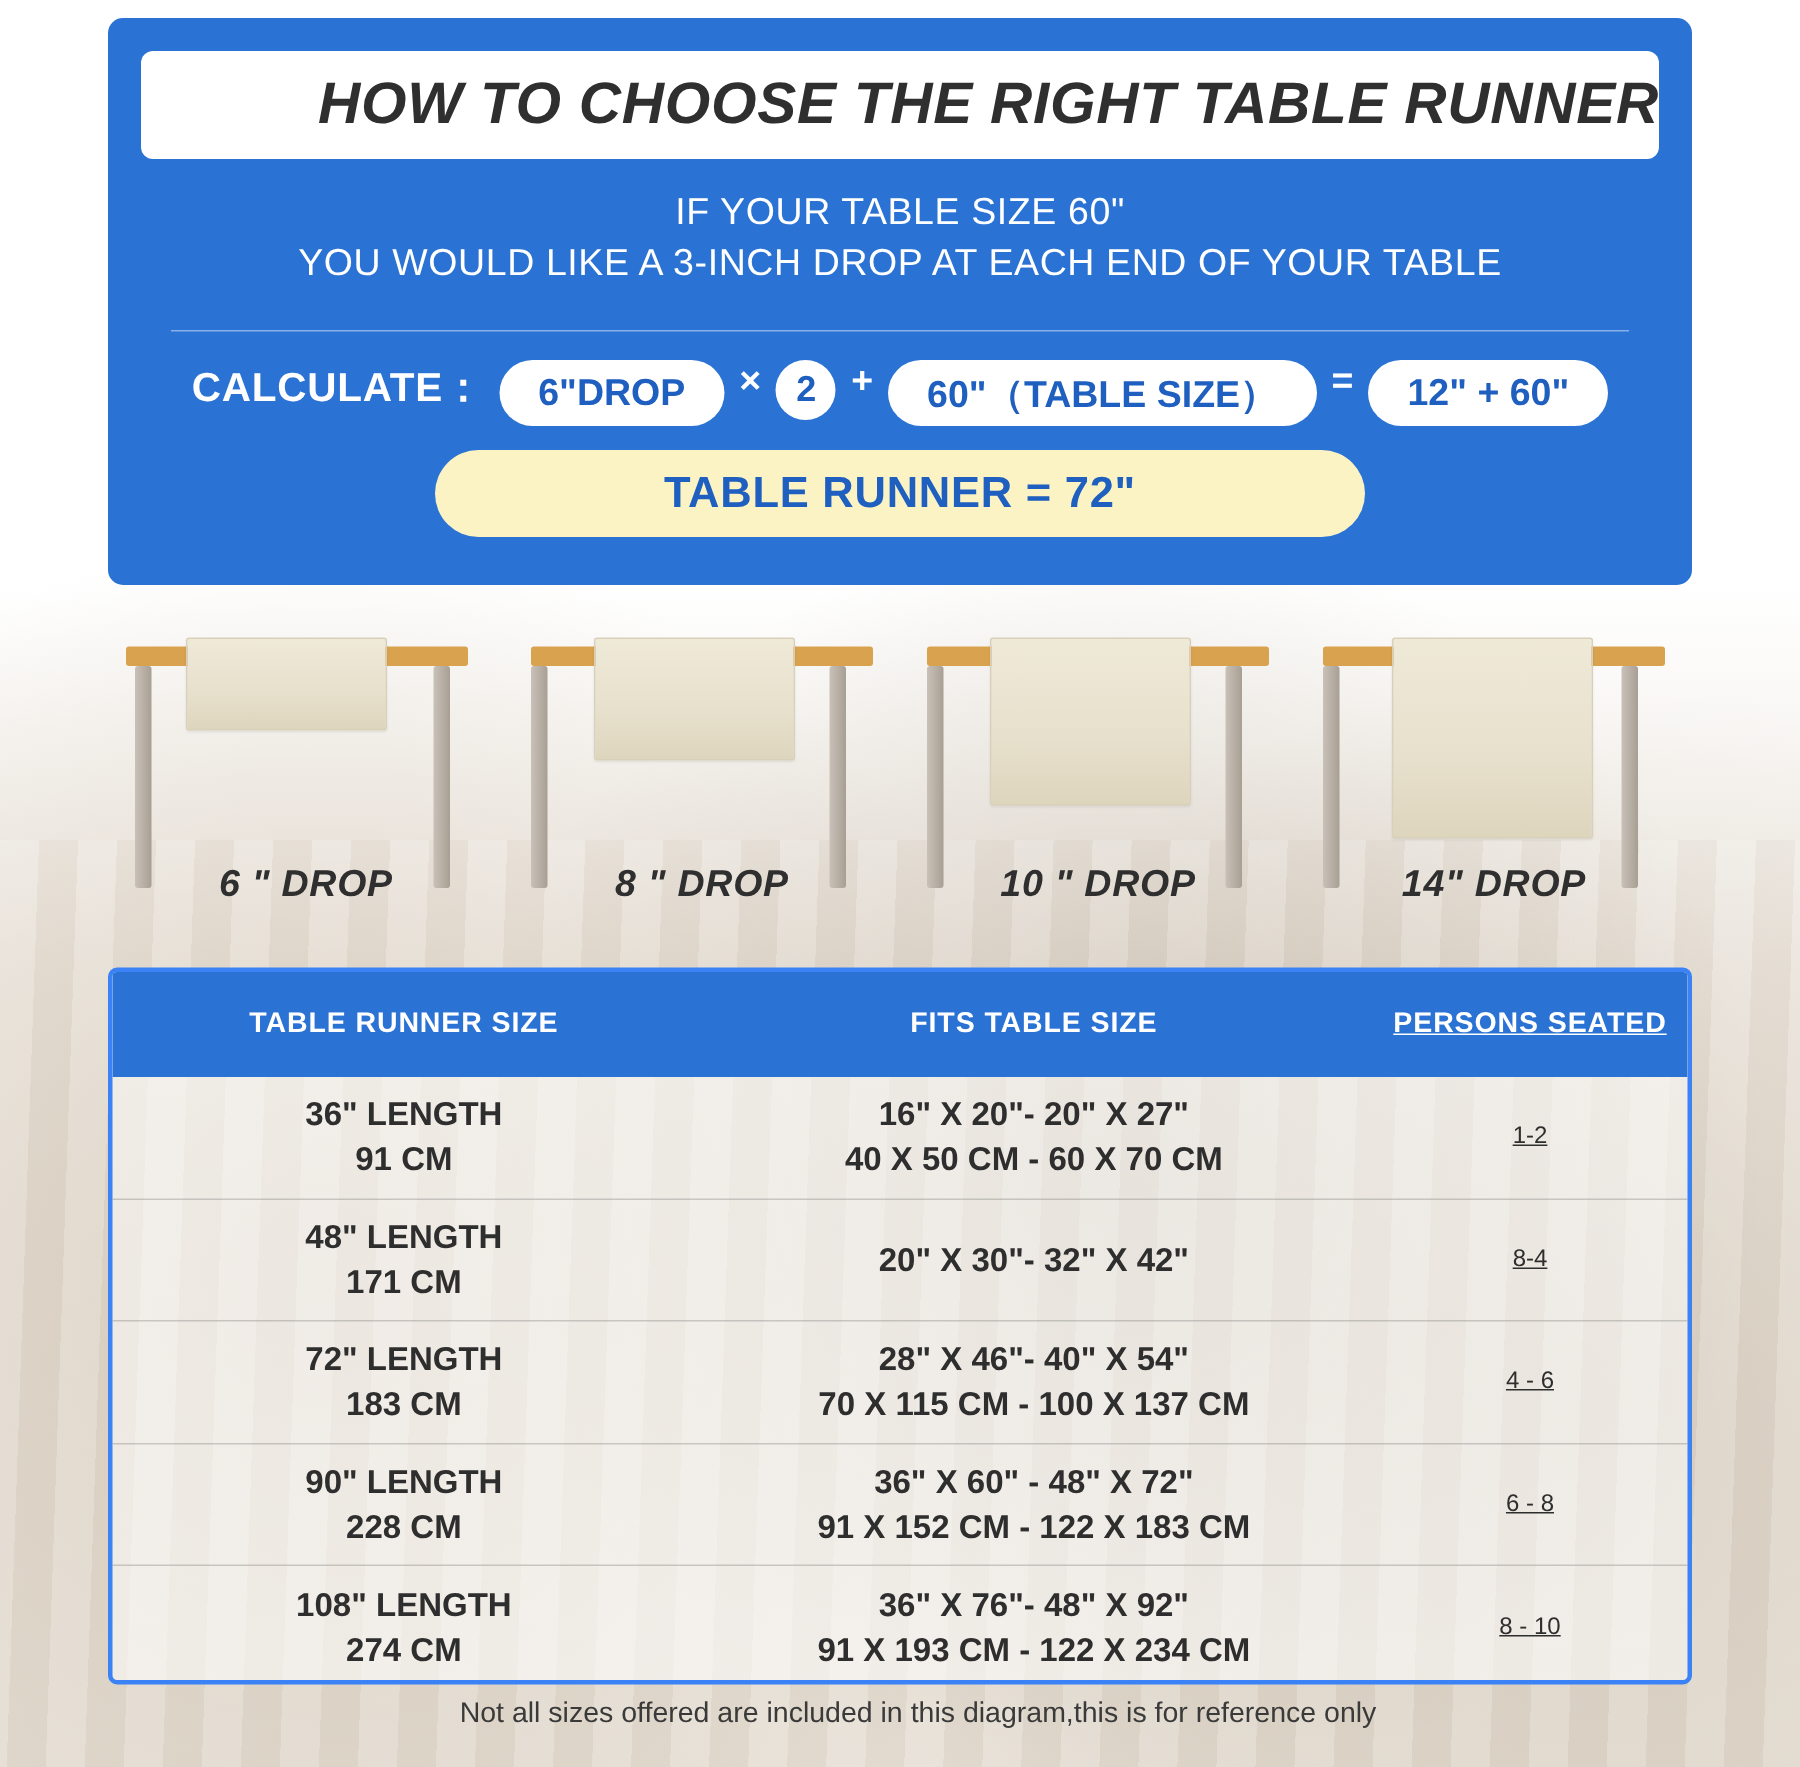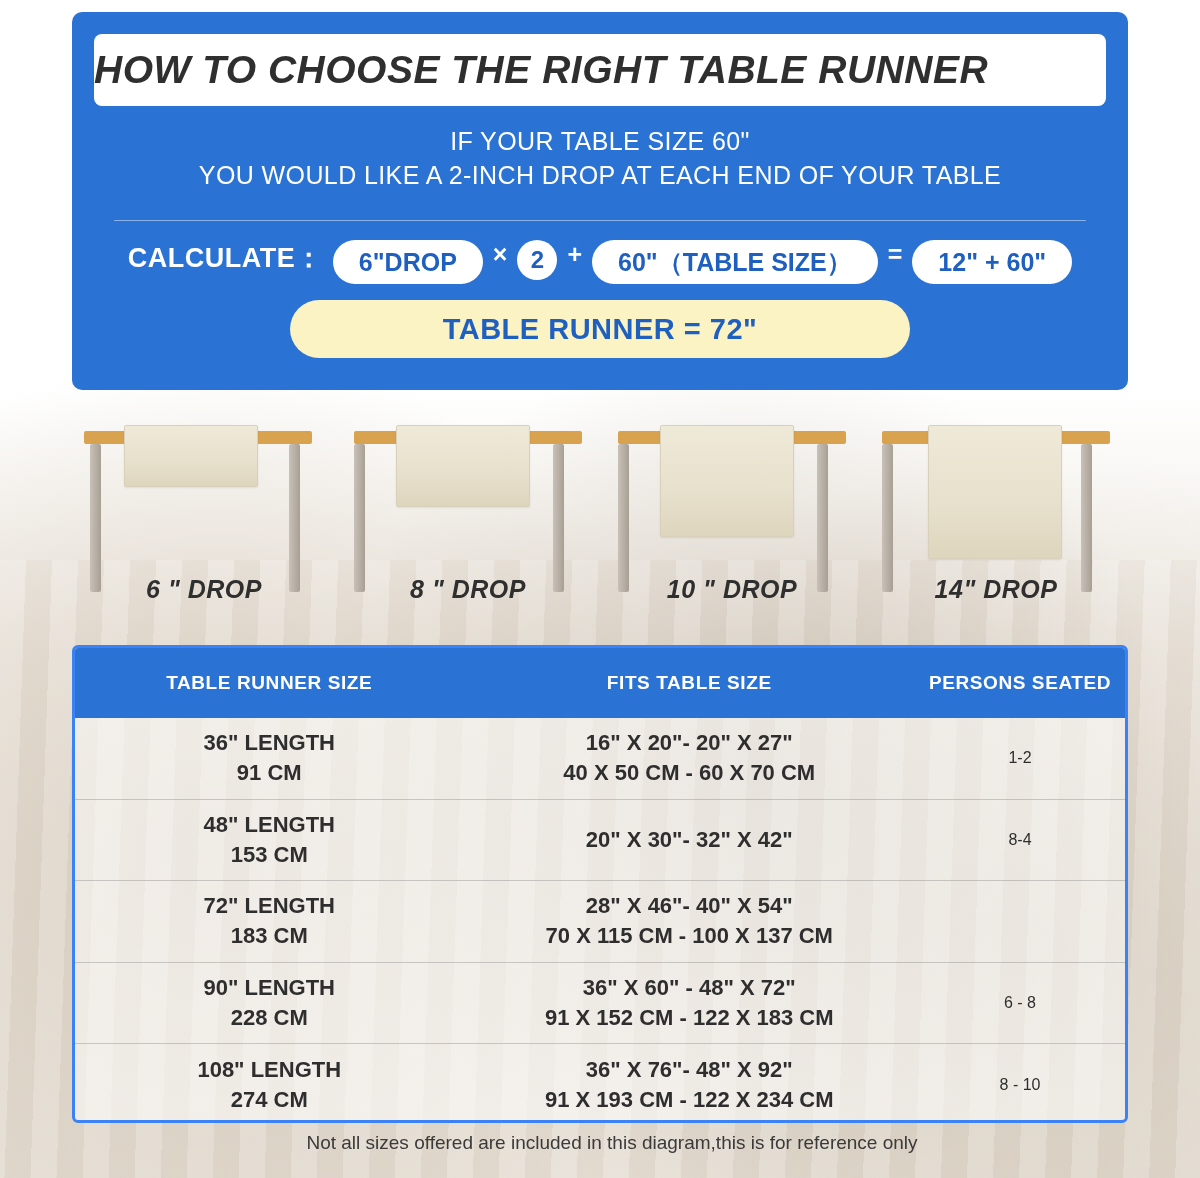--- a/index.html
+++ b/index.html
@@ -36,21 +36,21 @@
     left: 72px; top: 12px;
     width: 1056px; height: 378px;
     background: #2a72d4;
     border-radius: 10px;
   }
   .calc-title-wrap {
     position: absolute; left: 22px; top: 22px; right: 22px;
     height: 72px;
     background: #ffffff;
     border-radius: 8px;
-    display: flex; align-items: center; justify-content: flex-start;
+    display: flex; align-items: center; justify-content: flex-end;
   }
   .calc-title {
     font-size: 39px;
     font-weight: bold;
     font-style: italic;
     letter-spacing: .5px;
     color: #2f2f2f;
     white-space: nowrap;
   }
   .calc-sub {
@@ -162,21 +162,21 @@
   }
   .thead div {
     display: flex; align-items: center; justify-content: center;
     color: #ffffff;
     font-size: 19px;
     font-weight: bold;
     letter-spacing: .6px;
   }
   .col1 { width: 37%; }
   .col2 { width: 43%; }
-  .col3 { width: 20%; }
+  .col3 { width: 20%; text-decoration: underline; }
   .trow {
     display: flex;
     height: 81.6px;
     border-bottom: 1px solid rgba(120,120,120,.35);
   }
   .trow:last-child { border-bottom: none; }
   .trow > div {
     display: flex; flex-direction: column;
     align-items: center; justify-content: center;
     text-align: center;
@@ -200,21 +200,21 @@
   <div class="bg-wash"></div>
   <div class="bg-stripes"></div>
 
   <section class="calc-panel">
     <div class="calc-title-wrap">
       <h1 class="calc-title">HOW TO CHOOSE THE RIGHT TABLE RUNNER</h1>
     </div>
 
     <div class="calc-sub">
       <div>IF YOUR TABLE SIZE 60"</div>
-      <div>YOU WOULD LIKE A 2-INCH DROP AT EACH END OF YOUR TABLE</div>
+      <div>YOU WOULD LIKE A 3-INCH DROP AT EACH END OF YOUR TABLE</div>
     </div>
 
     <div class="divider"></div>
 
     <div class="calc-row">
       <span class="calc-label">CALCULATE：</span>
       <span class="pill pill-drop">6"DROP</span>
       <span class="op">×</span>
       <span class="pill pill-num">2</span>
       <span class="op">+</span>
@@ -279,39 +279,42 @@
         <span class="cell-l2">40 X 50 CM - 60 X 70 CM</span>
       </div>
       <div class="col3">
         <span class="cell-persons">1-2</span>
       </div>
     </div>
 
     <div class="trow">
       <div class="col1">
         <span class="cell-l1">48" LENGTH</span>
-        <span class="cell-l2">153 CM</span>
+        <span class="cell-l2">171 CM</span>
       </div>
       <div class="col2">
         <span class="cell-l1">20" X 30"- 32" X 42"</span>
       </div>
       <div class="col3">
         <span class="cell-persons">8-4</span>
       </div>
     </div>
 
     <div class="trow">
       <div class="col1">
         <span class="cell-l1">72" LENGTH</span>
         <span class="cell-l2">183 CM</span>
       </div>
       <div class="col2">
         <span class="cell-l1">28" X 46"- 40" X 54"</span>
         <span class="cell-l2">70 X 115 CM - 100 X 137 CM</span>
       </div>
+      <div class="col3">
+        <span class="cell-persons">4 - 6</span>
+      </div>
     </div>
 
     <div class="trow">
       <div class="col1">
         <span class="cell-l1">90" LENGTH</span>
         <span class="cell-l2">228 CM</span>
       </div>
       <div class="col2">
         <span class="cell-l1">36" X 60" - 48" X 72"</span>
         <span class="cell-l2">91 X 152 CM - 122 X 183 CM</span>

